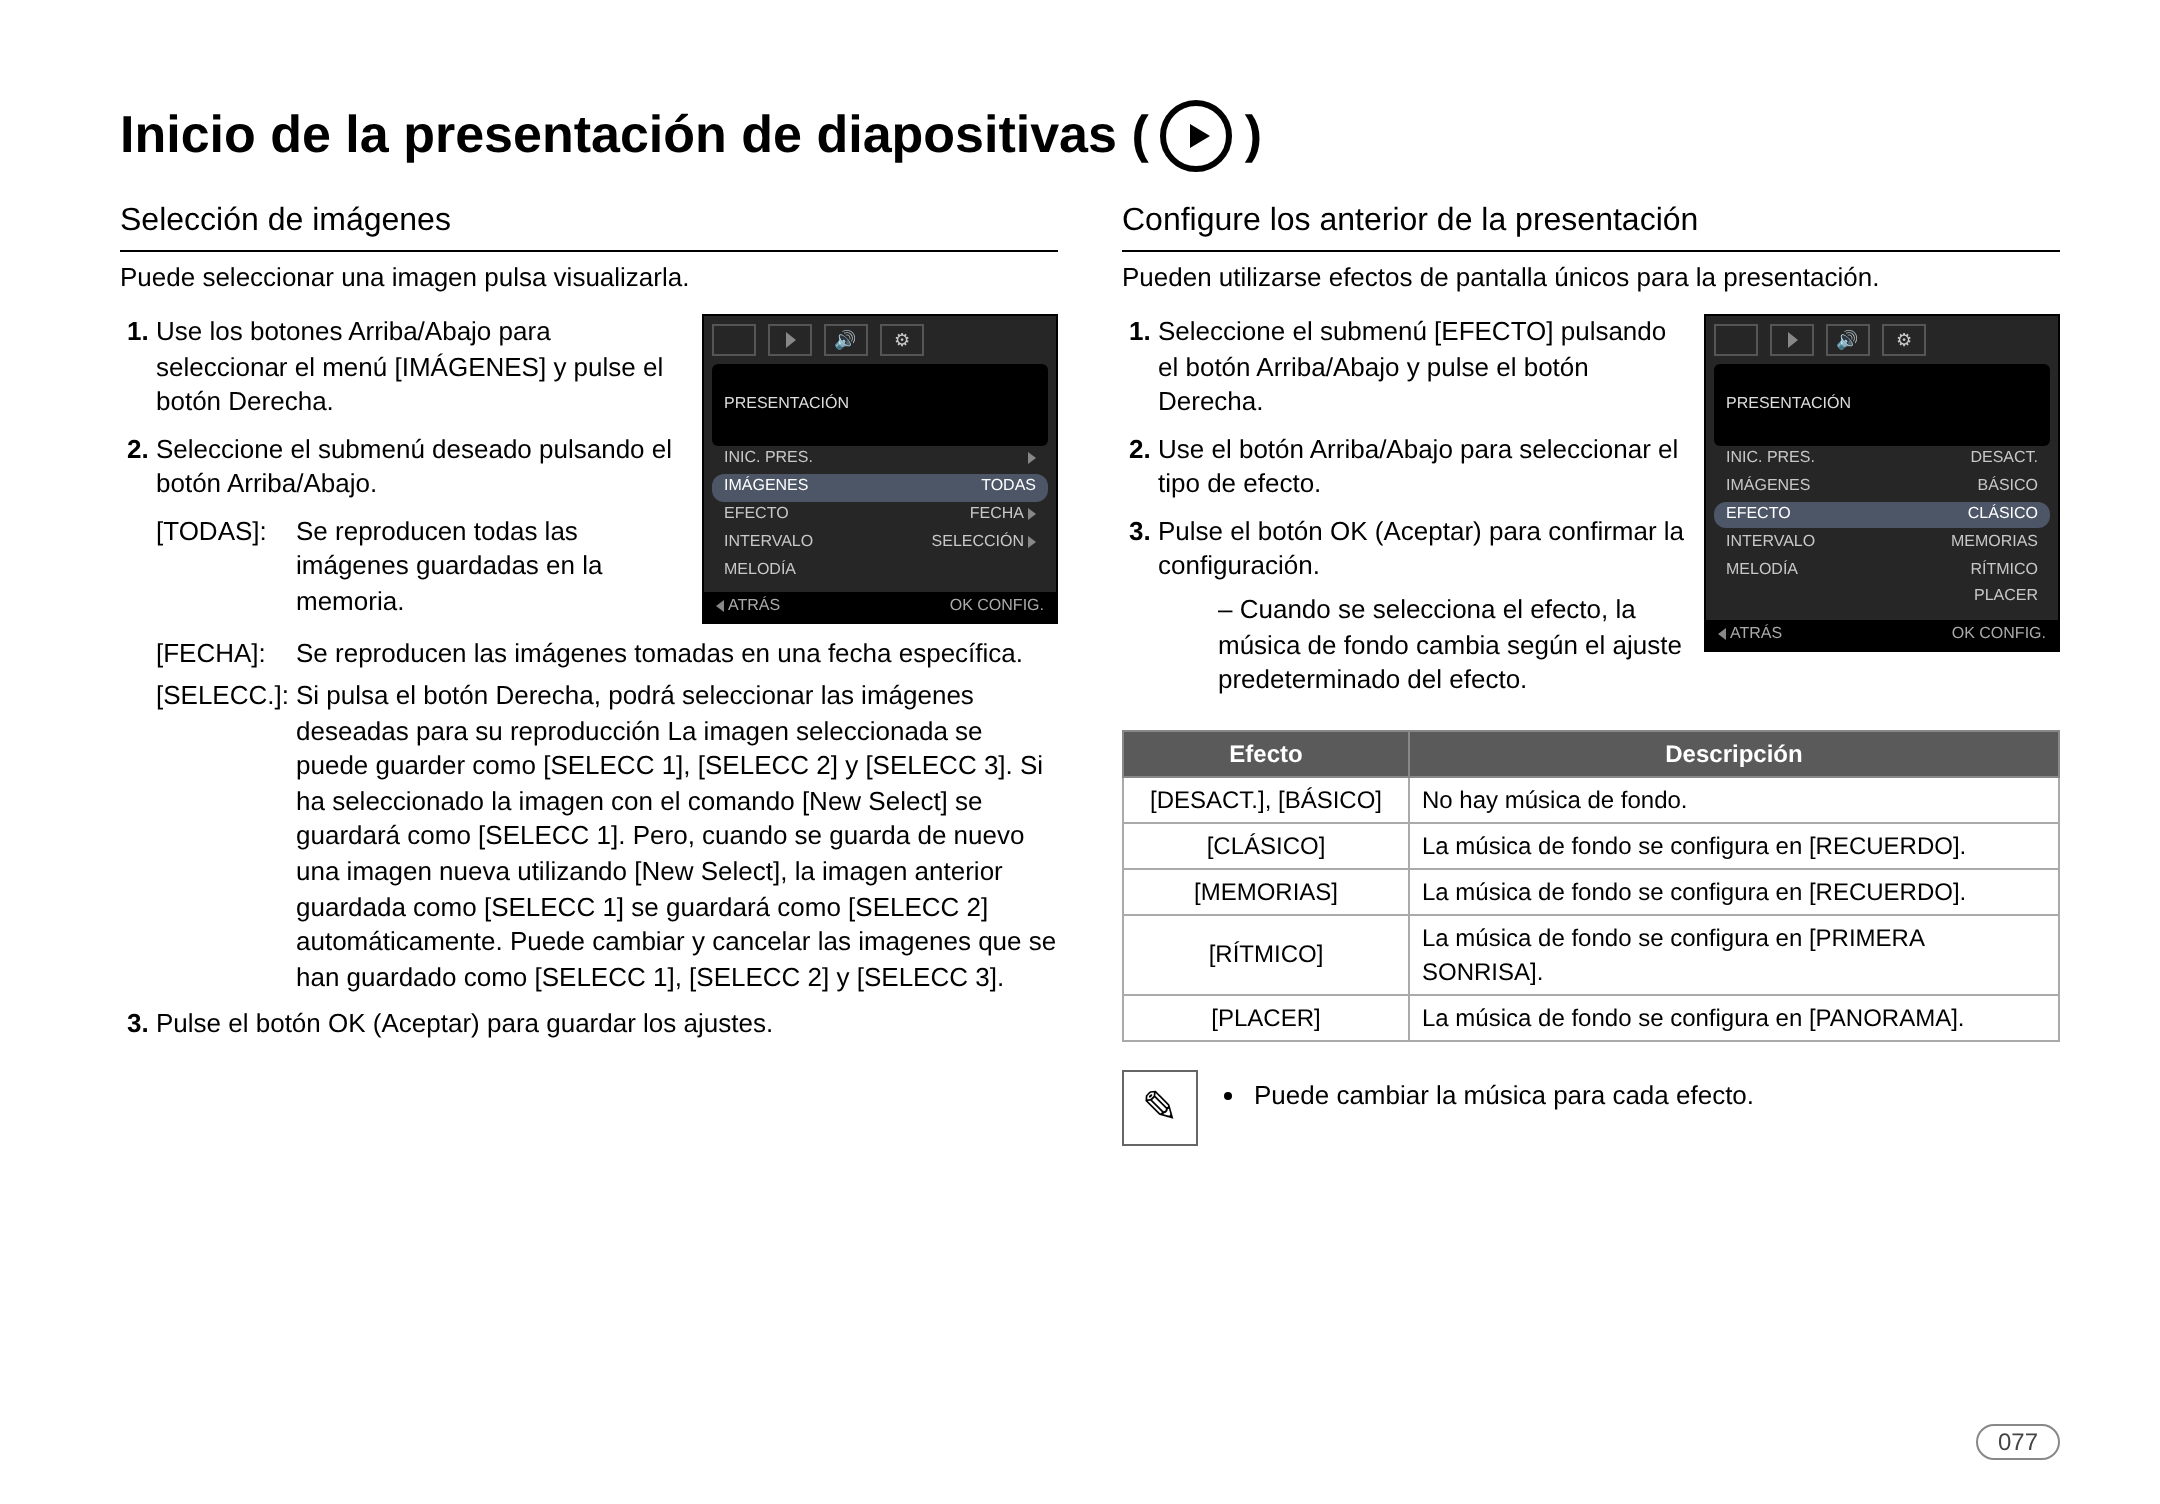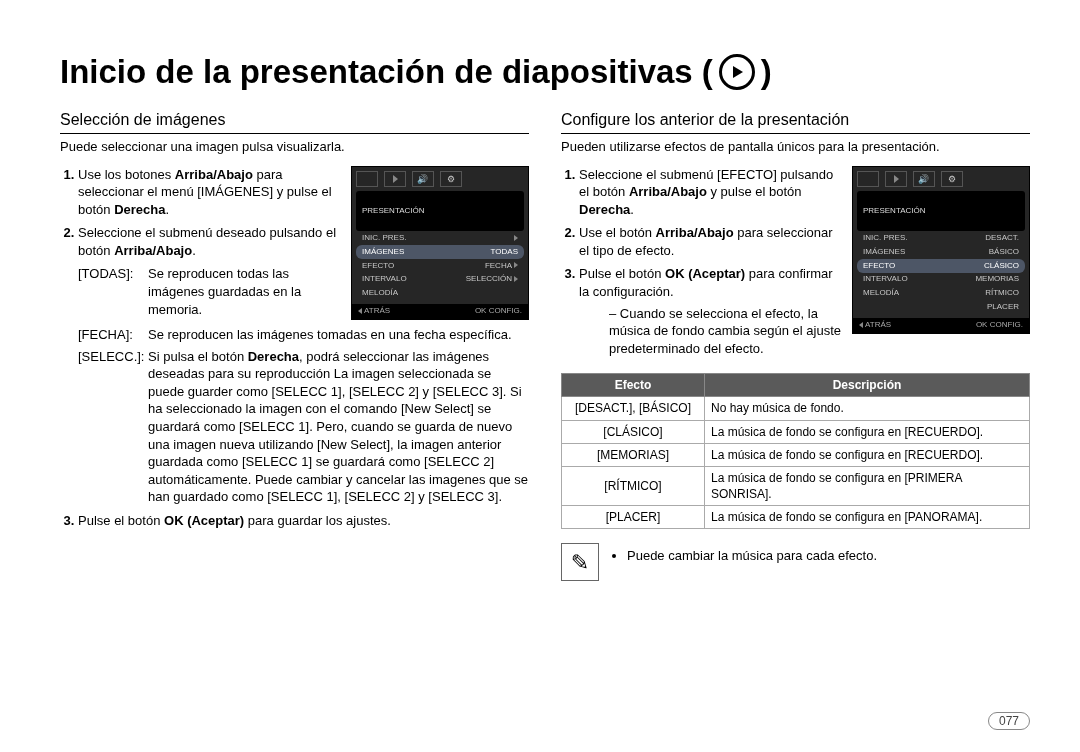--- a/index.html
+++ b/index.html
@@ -11,21 +11,21 @@
     font-family: Arial, Helvetica, sans-serif;
     color: #000;
     font-size: 13px;
     line-height: 1.35;
   }
   .page {
     box-sizing: border-box;
     padding: 50px 50px 30px 60px;
   }
   h1 {
-    font-size: 33px;
+    font-size: 26px;
     font-weight: bold;
     margin: 0 0 14px 0;
     display: flex;
     align-items: center;
     gap: 6px;
   }
   h2 {
     font-size: 16px;
     font-weight: normal;
     margin: 0 0 4px 0;
@@ -45,21 +45,21 @@
   ol.steps {
     margin: 4px 0 0 0;
     padding-left: 18px;
   }
   ol.steps > li {
     margin-bottom: 6px;
   }
   ol.steps li::marker {
     font-weight: bold;
   }
-  .bold { font-weight: bold; }
+  .bold { font-weight: normal; }
   .shot {
     float: right;
     width: 178px;
     margin: 0 0 6px 8px;
   }
   .lcd {
     background: #262626;
     color: #c8c8c8;
     font-size: 9px;
     width: 178px;

